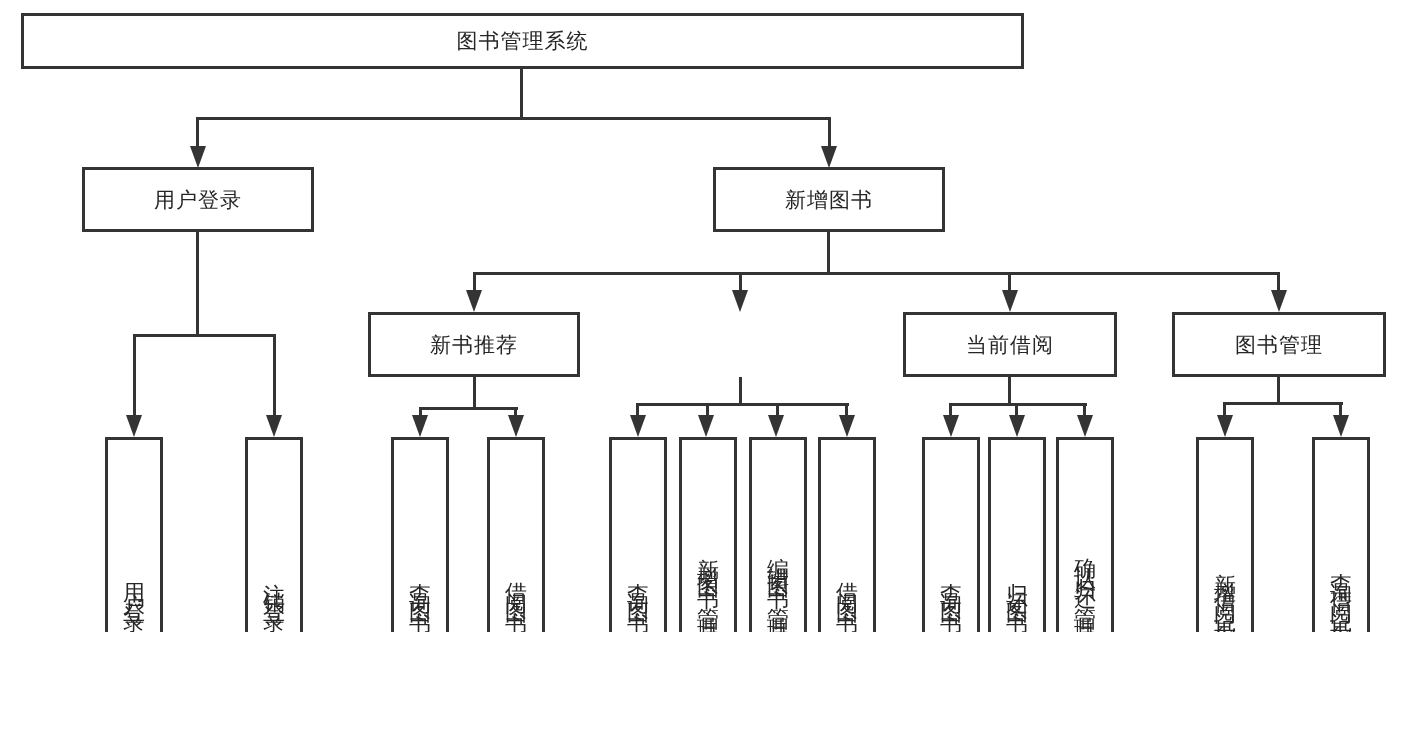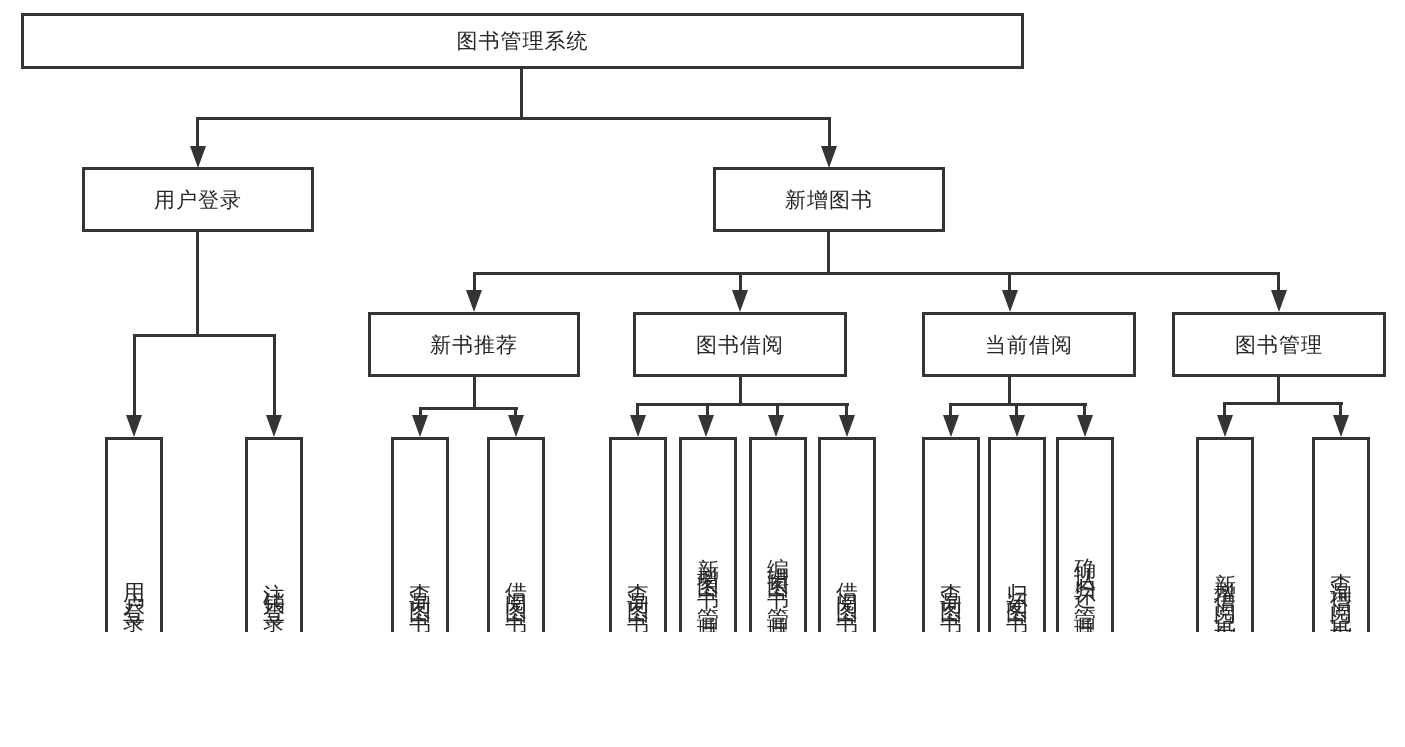--- a/index.html
+++ b/index.html
@@ -84,24 +84,21 @@
   <div class="vl" style="left:1008px;top:272px;height:20px;"></div>
   <div class="vl" style="left:1277px;top:272px;height:20px;"></div>
   <div class="ah" style="left:466px;top:290px;"></div>
   <div class="ah" style="left:732px;top:290px;"></div>
   <div class="ah" style="left:1002px;top:290px;"></div>
   <div class="ah" style="left:1271px;top:290px;"></div>
 
   <div class="box hbox" style="left:368px;top:312px;width:212px;height:65px;">
     <span>新书推荐</span>
   </div>
-  <div class="box hbox" style="left:633px;top:312px;width:214px;height:65px;">
-    <span>图书借阅</span>
-  </div>
-  <div class="box hbox" style="left:922px;top:312px;width:214px;height:65px;">
+  <div class="box hbox" style="left:903px;top:312px;width:214px;height:65px;">
     <span>当前借阅</span>
   </div>
   <div class="box hbox" style="left:1172px;top:312px;width:214px;height:65px;">
     <span>图书管理</span>
   </div>
 
   <div class="vl" style="left:473px;top:377px;height:32px;"></div>
   <div class="hl" style="left:419px;top:407px;width:99px;"></div>
   <div class="vl" style="left:419px;top:407px;height:10px;"></div>
   <div class="vl" style="left:514px;top:407px;height:10px;"></div>

